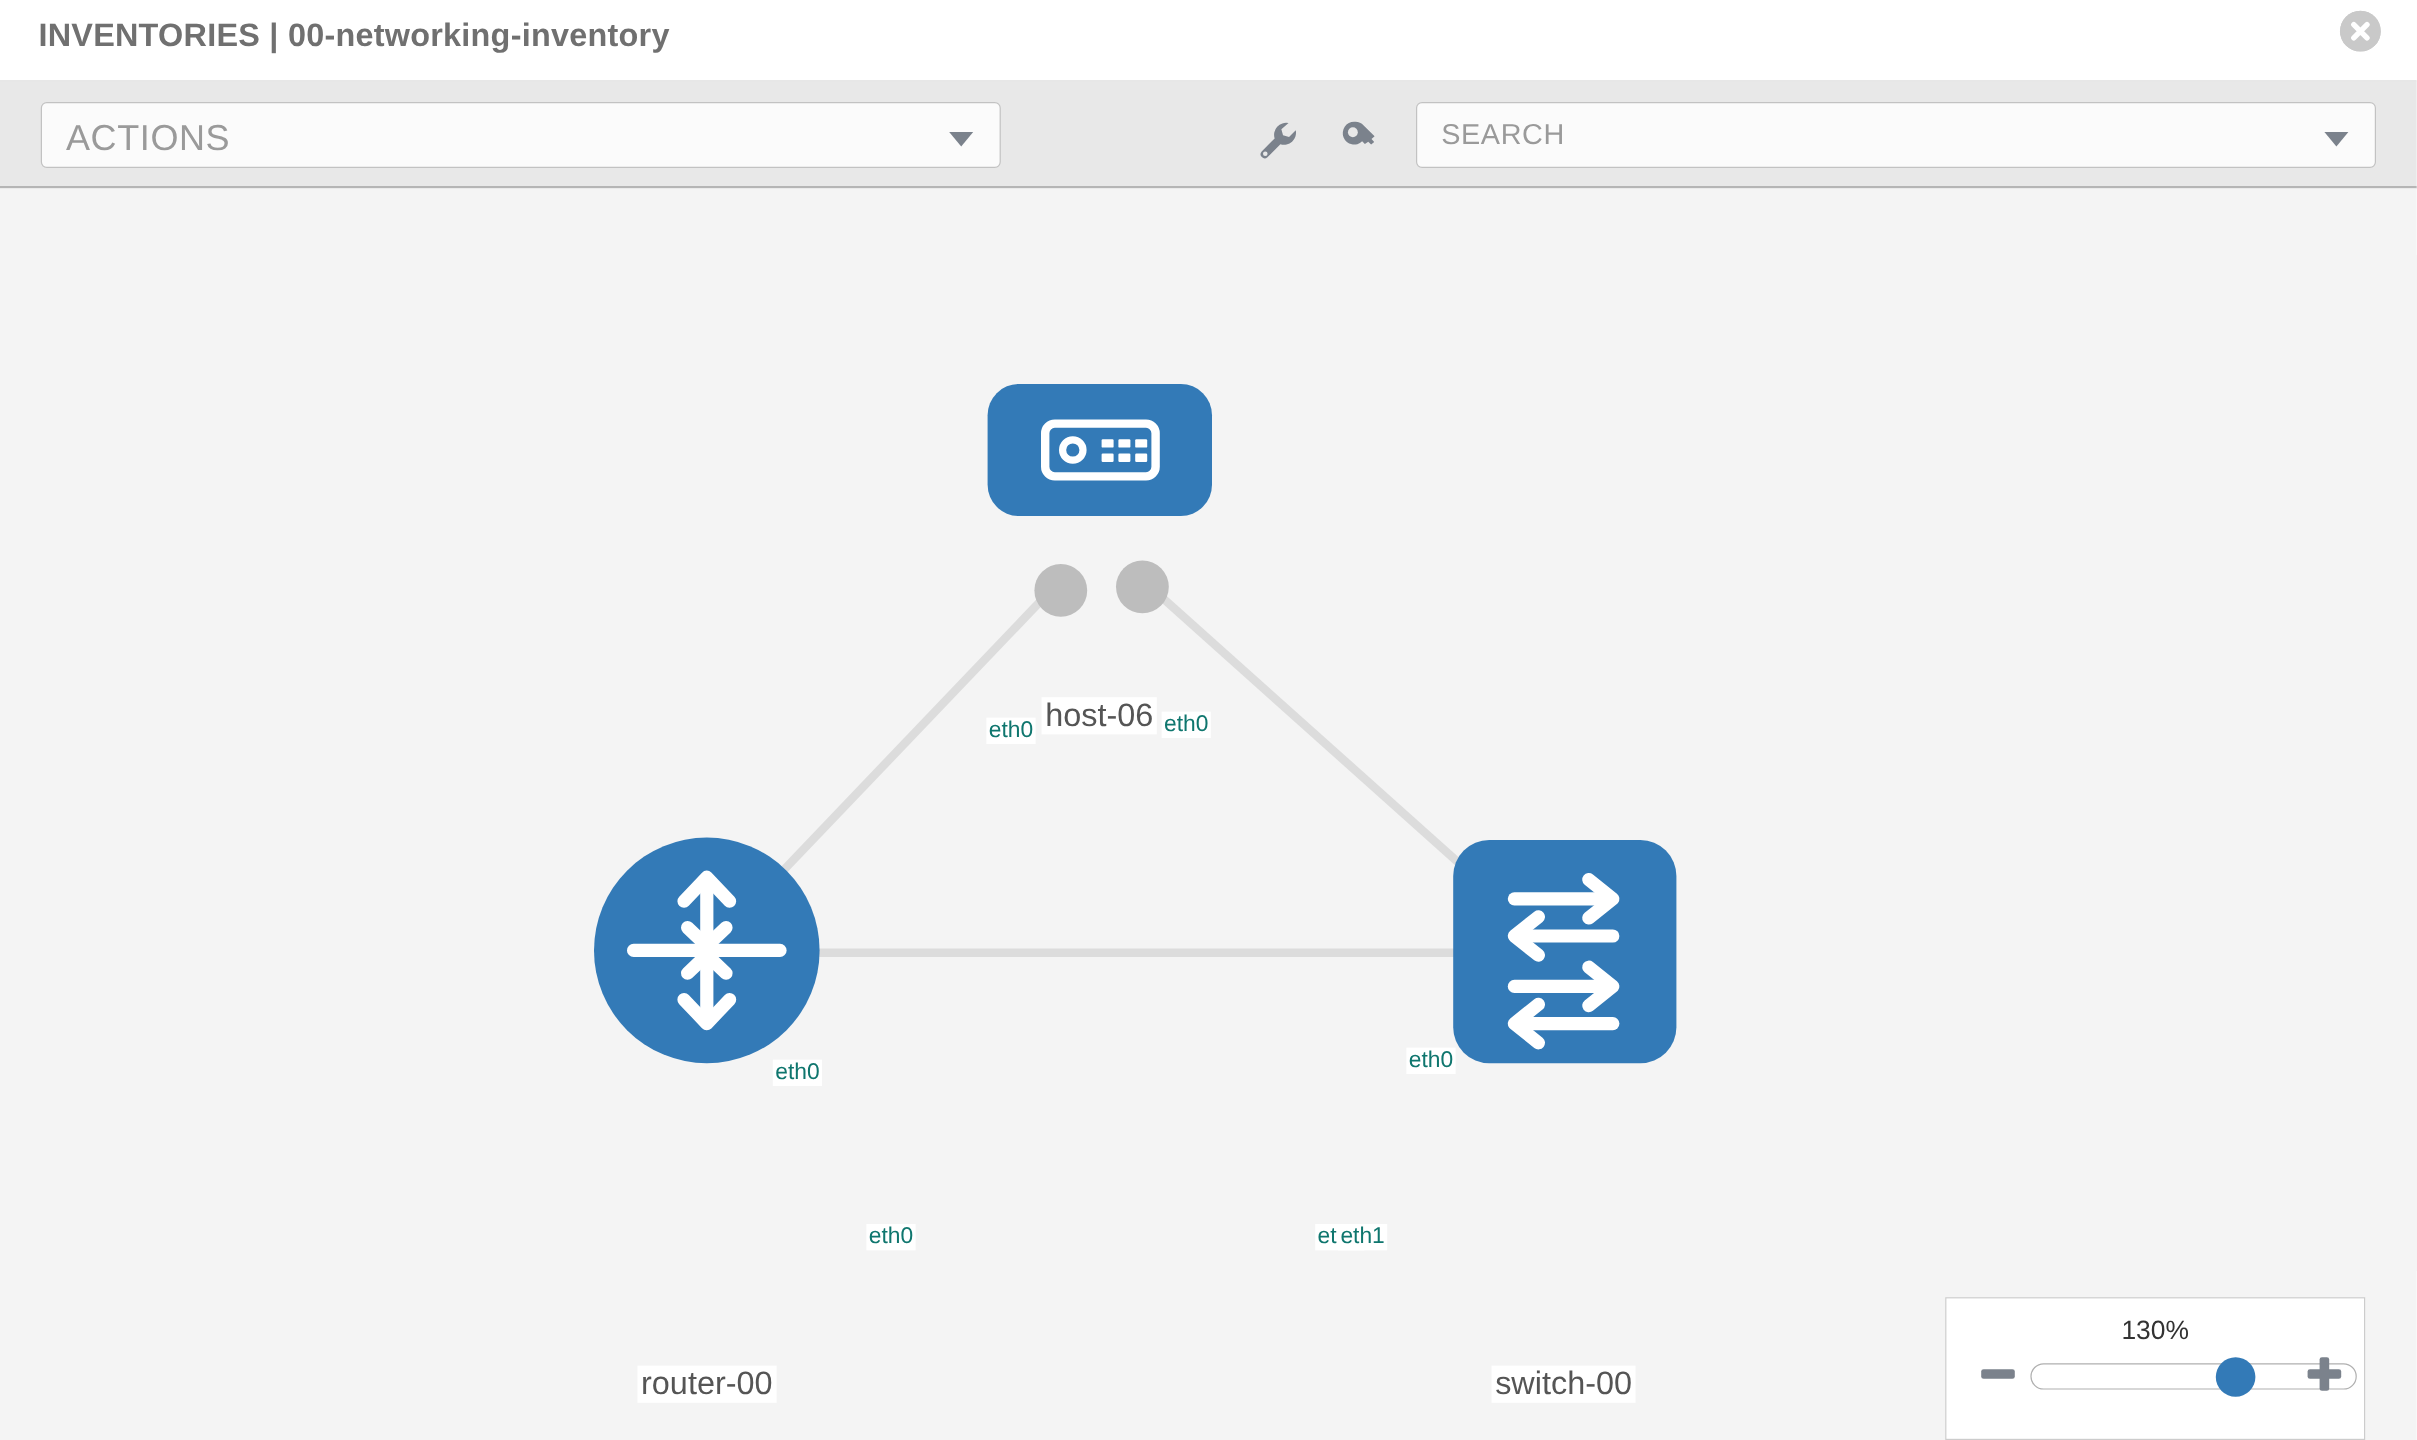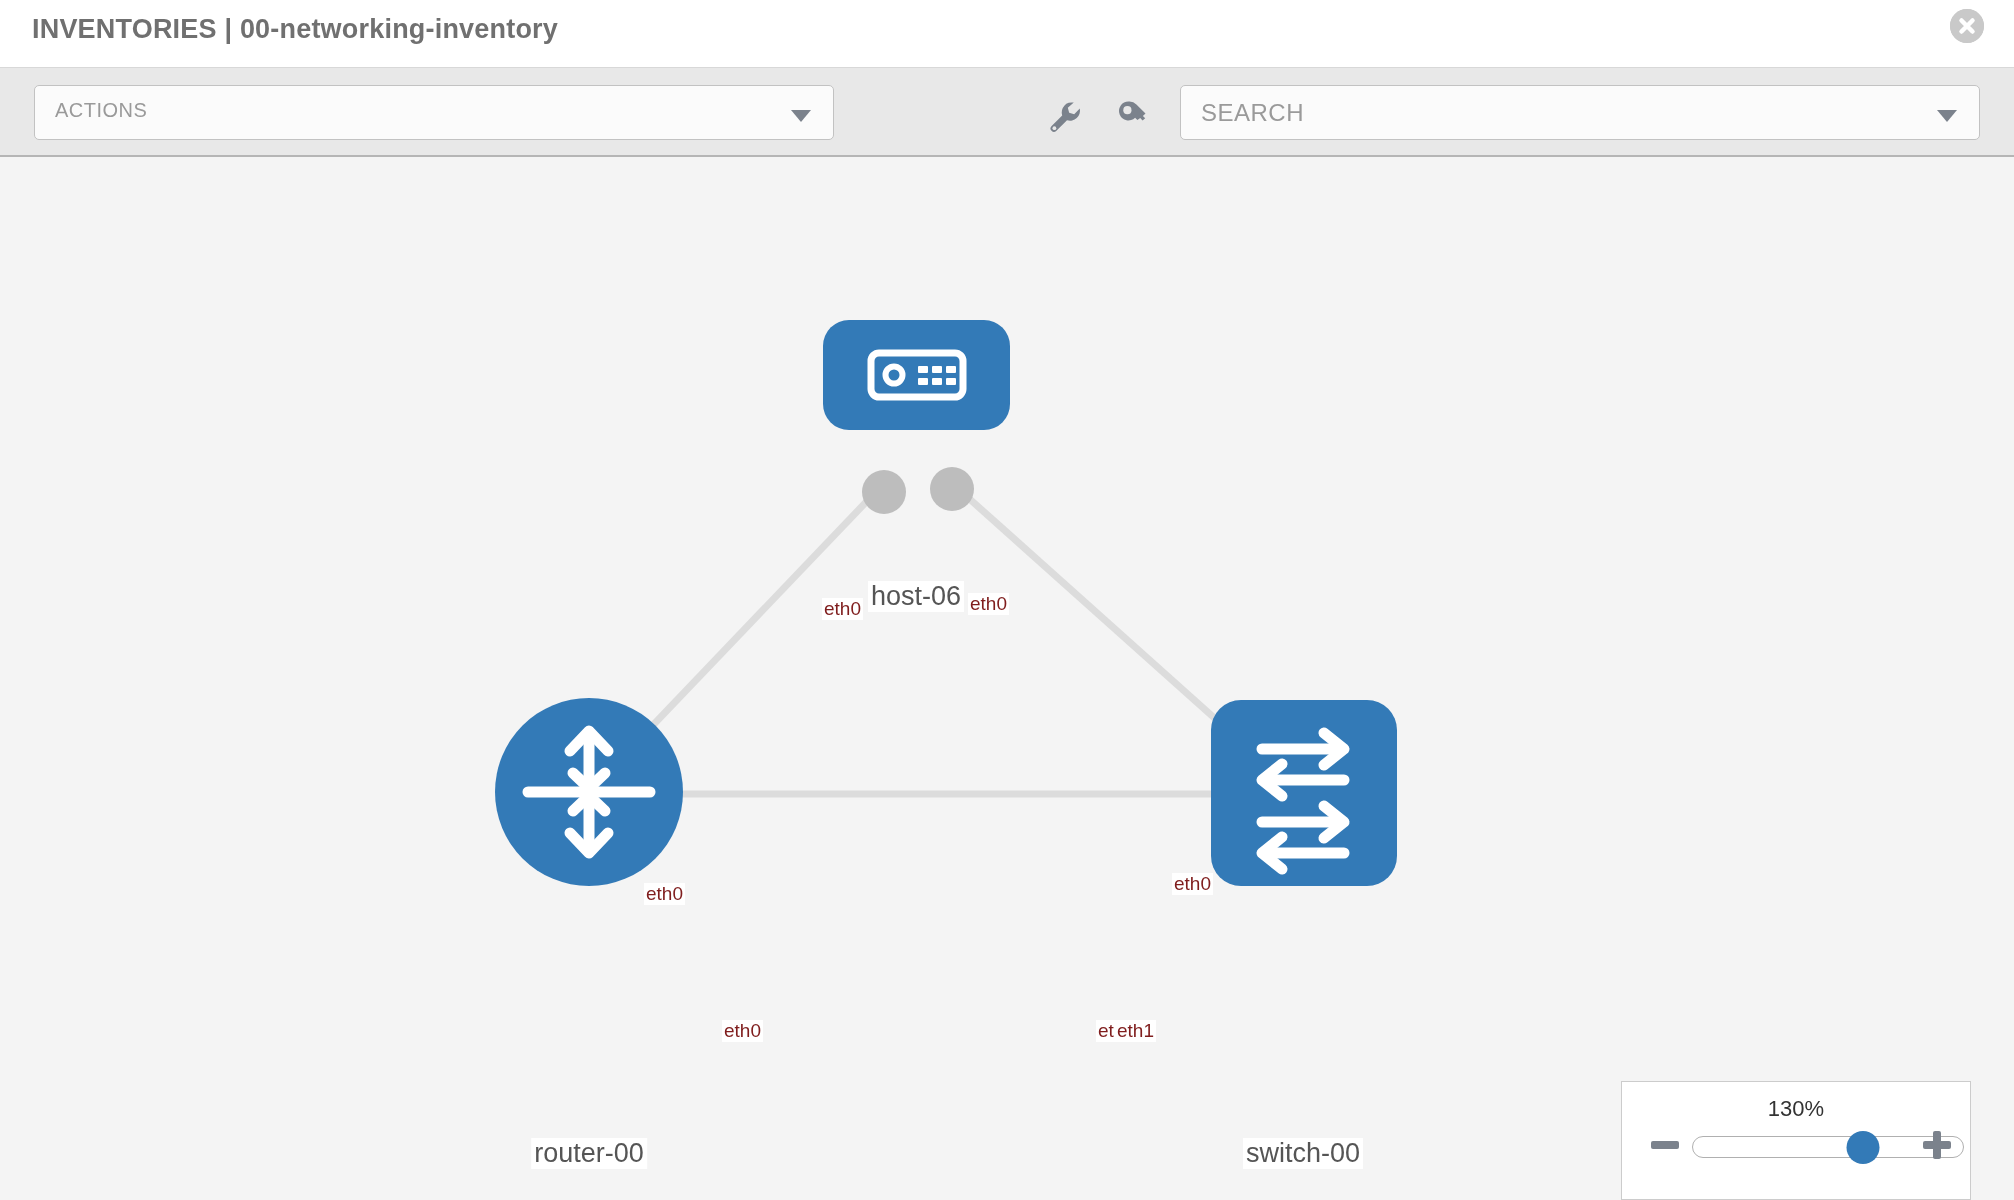--- a/index.html
+++ b/index.html
@@ -61,21 +61,21 @@
     left: 34px; top: 17px;
     width: 800px; height: 55px;
     background: #fbfbfb;
     border: 1px solid #c2c2c2;
     border-radius: 5px;
     cursor: pointer;
   }
   .actions-select .label {
     position: absolute;
     left: 20px; top: 13px;
-    font-size: 20px;
+    font-size: 30px;
     color: #9a9a9a;
     letter-spacing: 0.5px;
   }
   .caret {
     position: absolute;
     right: 22px; top: 24px;
     width: 0; height: 0;
     border-left: 10px solid transparent;
     border-right: 10px solid transparent;
     border-top: 12px solid #7b828c;
@@ -127,21 +127,21 @@
     font-size: 27px;
     color: #555555;
     background: #ffffff;
     padding: 0 3px;
     white-space: nowrap;
     transform: translateX(-50%);
   }
   .iface-label {
     position: absolute;
     font-size: 19px;
-    color: #7f1d1d;
+    color: #0f766e;
     background: #ffffff;
     padding: 0 2px;
     white-space: nowrap;
   }
 
   
   .zoom-panel {
     position: absolute;
     left: 1621px; top: 1081px;
     width: 350px; height: 119px;

